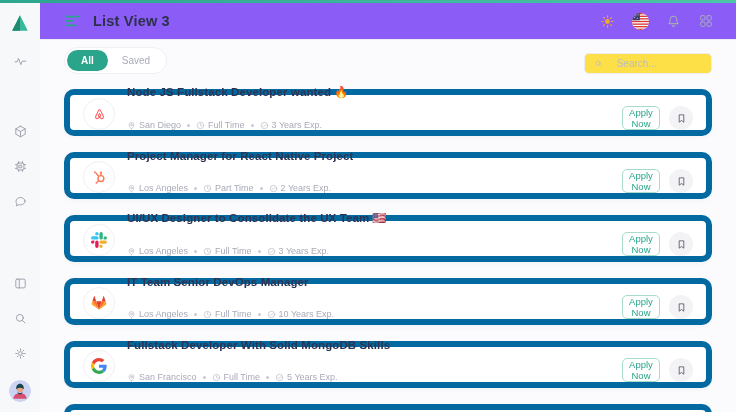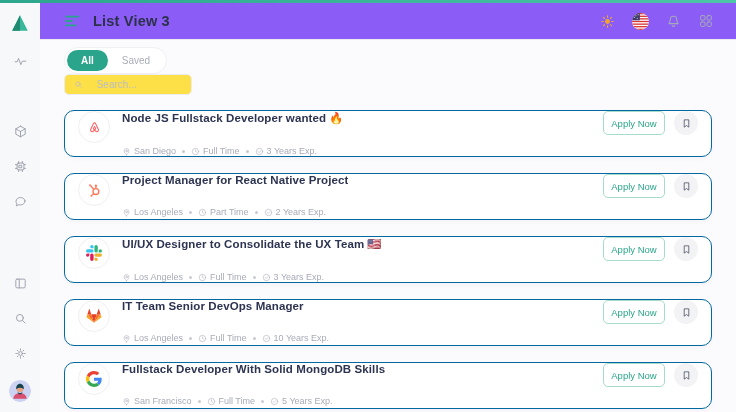--- a/index.html
+++ b/index.html
@@ -26,43 +26,43 @@
     border-bottom:1px solid #ededf1; display:flex; align-items:center; padding:0 21px 0 24px; z-index:2; }
   .hamburger { width:18px; height:16px; margin-right:11px; cursor:pointer; }
   .page-title { font-size:14.5px; font-weight:bold; color:#2b3148; letter-spacing:.2px; }
   .header-right { margin-left:auto; display:flex; align-items:center; gap:15px; }
   .hicon { width:18px; height:18px; display:flex; align-items:center; justify-content:center; cursor:pointer; }
   .hicon svg.gray { stroke:#a6aab6; fill:none; stroke-width:1.5; stroke-linecap:round; stroke-linejoin:round; }
 
   
   .content { position:absolute; left:40px; top:40px; right:0; bottom:0;
     background:#fbfbfd; padding:7px 24px 0; }
-  .toolbar { display:flex; align-items:flex-start; justify-content:space-between;flex-direction:column; }
+  .toolbar { display:flex; align-items:flex-end; justify-content:space-between; }
   .tabs { display:flex; align-items:center; background:#fff; border:1px solid #f0f0f3;
     border-radius:14px; padding:2px; }
   .tab { font-size:10px; padding:5px 14px; border-radius:11px; color:#a9adb9; cursor:pointer; }
   .tab.active { background:#2aa58b; color:#fff; font-weight:bold; }
   .search { display:flex; align-items:center; gap:14px; width:128px; height:21px;
     background:#fde047; border:1px solid #ececf0; border-radius:5px; padding:0 9px; }
   .search input { border:none; outline:none; width:100%; font-size:10px; color:#6b6f7e;
     font-family:"Liberation Sans", sans-serif; background:transparent; }
   .search input::placeholder { color:#b9bcc7; }
 
   .list { margin-top:15px; display:flex; flex-direction:column; gap:16px; }
-  .card { min-height:47px; height:47px; background:#fff; border:1px solid #0369a1; border-radius:10px;
-    display:flex; align-items:flex-start; padding:0 13px; box-shadow:0 2px 4px rgba(40,40,80,.03); }
+  .card { min-height:47px; height:47px; background:#fff; border:6px solid #0369a1; border-radius:10px;
+    display:flex; align-items:flex-end; padding:0 13px; box-shadow:0 2px 4px rgba(40,40,80,.03); }
   .logo-wrap { width:32px; height:32px; min-width:32px; border-radius:50%; border:1px solid #f0f0f4;
     background:#fff; display:flex; align-items:center; justify-content:center; }
   .job-info { margin-left:12px; overflow:hidden; }
   .job-title { font-size:11.5px; font-weight:bold; color:#2d3452; letter-spacing:.1px; white-space:nowrap; }
   .job-meta { margin-top:21px; display:flex; align-items:center; gap:6px; font-size:9px; color:#a9abb8; }
   .meta-item { display:flex; align-items:center; gap:3px; }
   .meta-item svg { stroke:#b6b8c4; fill:none; stroke-width:1.8; stroke-linecap:round; stroke-linejoin:round; }
   .dot { width:3px; height:3px; border-radius:50%; background:#c9cbd4; }
-  .apply { margin-left:auto; width:62px; height:24px; border:1px solid #a7dccd; border-radius:5px;
+  .apply { margin-left:auto; width:38px; height:24px; border:1px solid #a7dccd; border-radius:5px;
     background:#fff; color:#2aa58b; font-size:9.5px; cursor:pointer;
     font-family:"Liberation Sans", sans-serif; }
   .bookmark { margin-left:9px; width:24px; height:24px; min-width:24px; border-radius:50%;
     background:#f3f3f6; display:flex; align-items:center; justify-content:center; cursor:pointer; }
   .bookmark svg { stroke:#3c4254; fill:none; stroke-width:1.6; stroke-linejoin:round; }
 </style>
 </head>
 <body>
 
 <div class="topstrip"></div>

